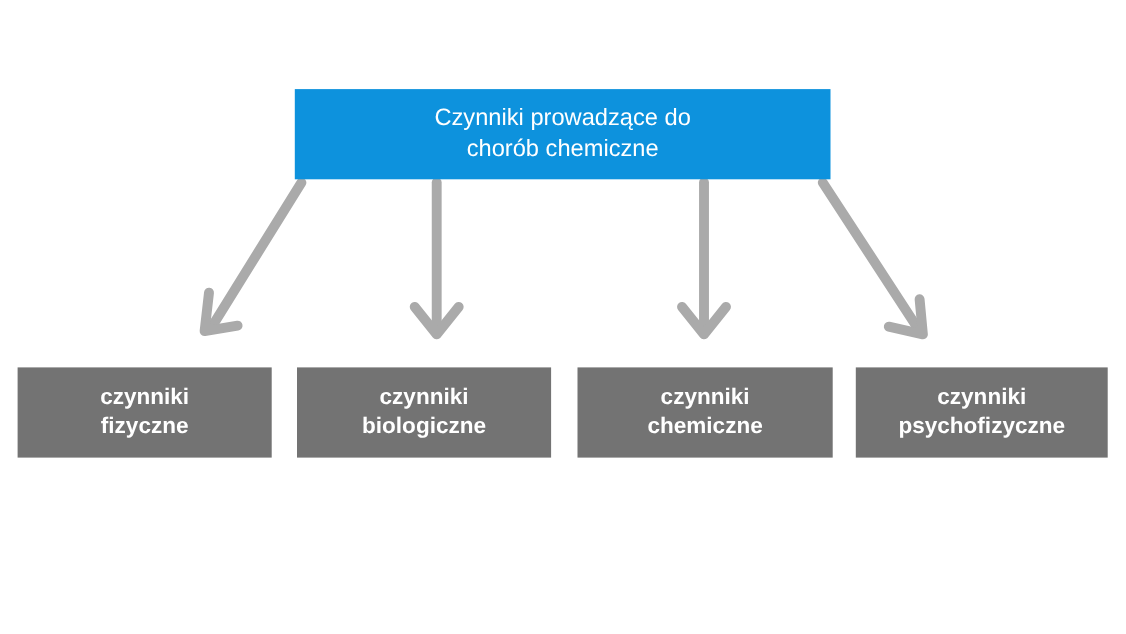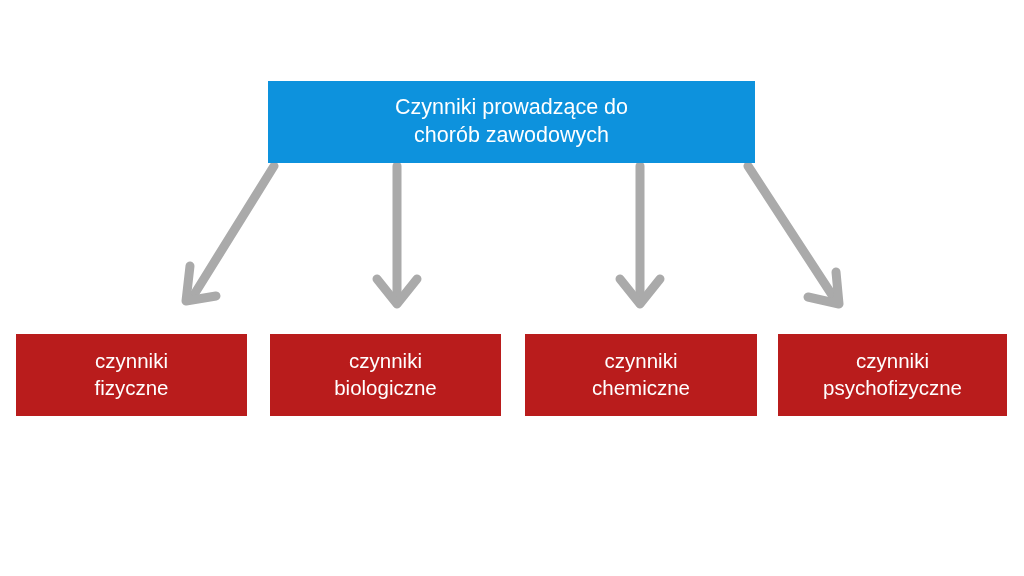--- a/index.html
+++ b/index.html
@@ -45,22 +45,23 @@
     left: 268px;
     top: 81px;
     width: 487px;
     height: 82px;
     background: #0d92dd;
     font-size: 21.5px;
   }
   .leaf-node {
     top: 334px;
     height: 82px;
-    background: #b91c1c;
+    background: #737373;
     font-size: 20.5px;
+    font-weight: bold;
   }
   #leaf-node-0 { left: 16px;  width: 231px; }
   #leaf-node-1 { left: 270px; width: 231px; }
   #leaf-node-2 { left: 525px; width: 232px; }
   #leaf-node-3 { left: 778px; width: 229px; }
 </style>
 </head>
 <body>
 
 <div id="canvas">
@@ -86,21 +87,21 @@
       <g>
         <path d="M 748 166 L 836 301"></path>
         <path d="M 808 297 L 839 304 L 836 272"></path>
       </g>
 
     </g>
   </svg>
 
   <div class="node" id="root-node">
     <span class="node-label">Czynniki prowadzące do
-chorób zawodowych</span>
+chorób chemiczne</span>
   </div>
 
   <div class="node leaf-node" id="leaf-node-0">
     <span class="node-label">czynniki
 fizyczne</span>
   </div>
 
   <div class="node leaf-node" id="leaf-node-1">
     <span class="node-label">czynniki
 biologiczne</span>

